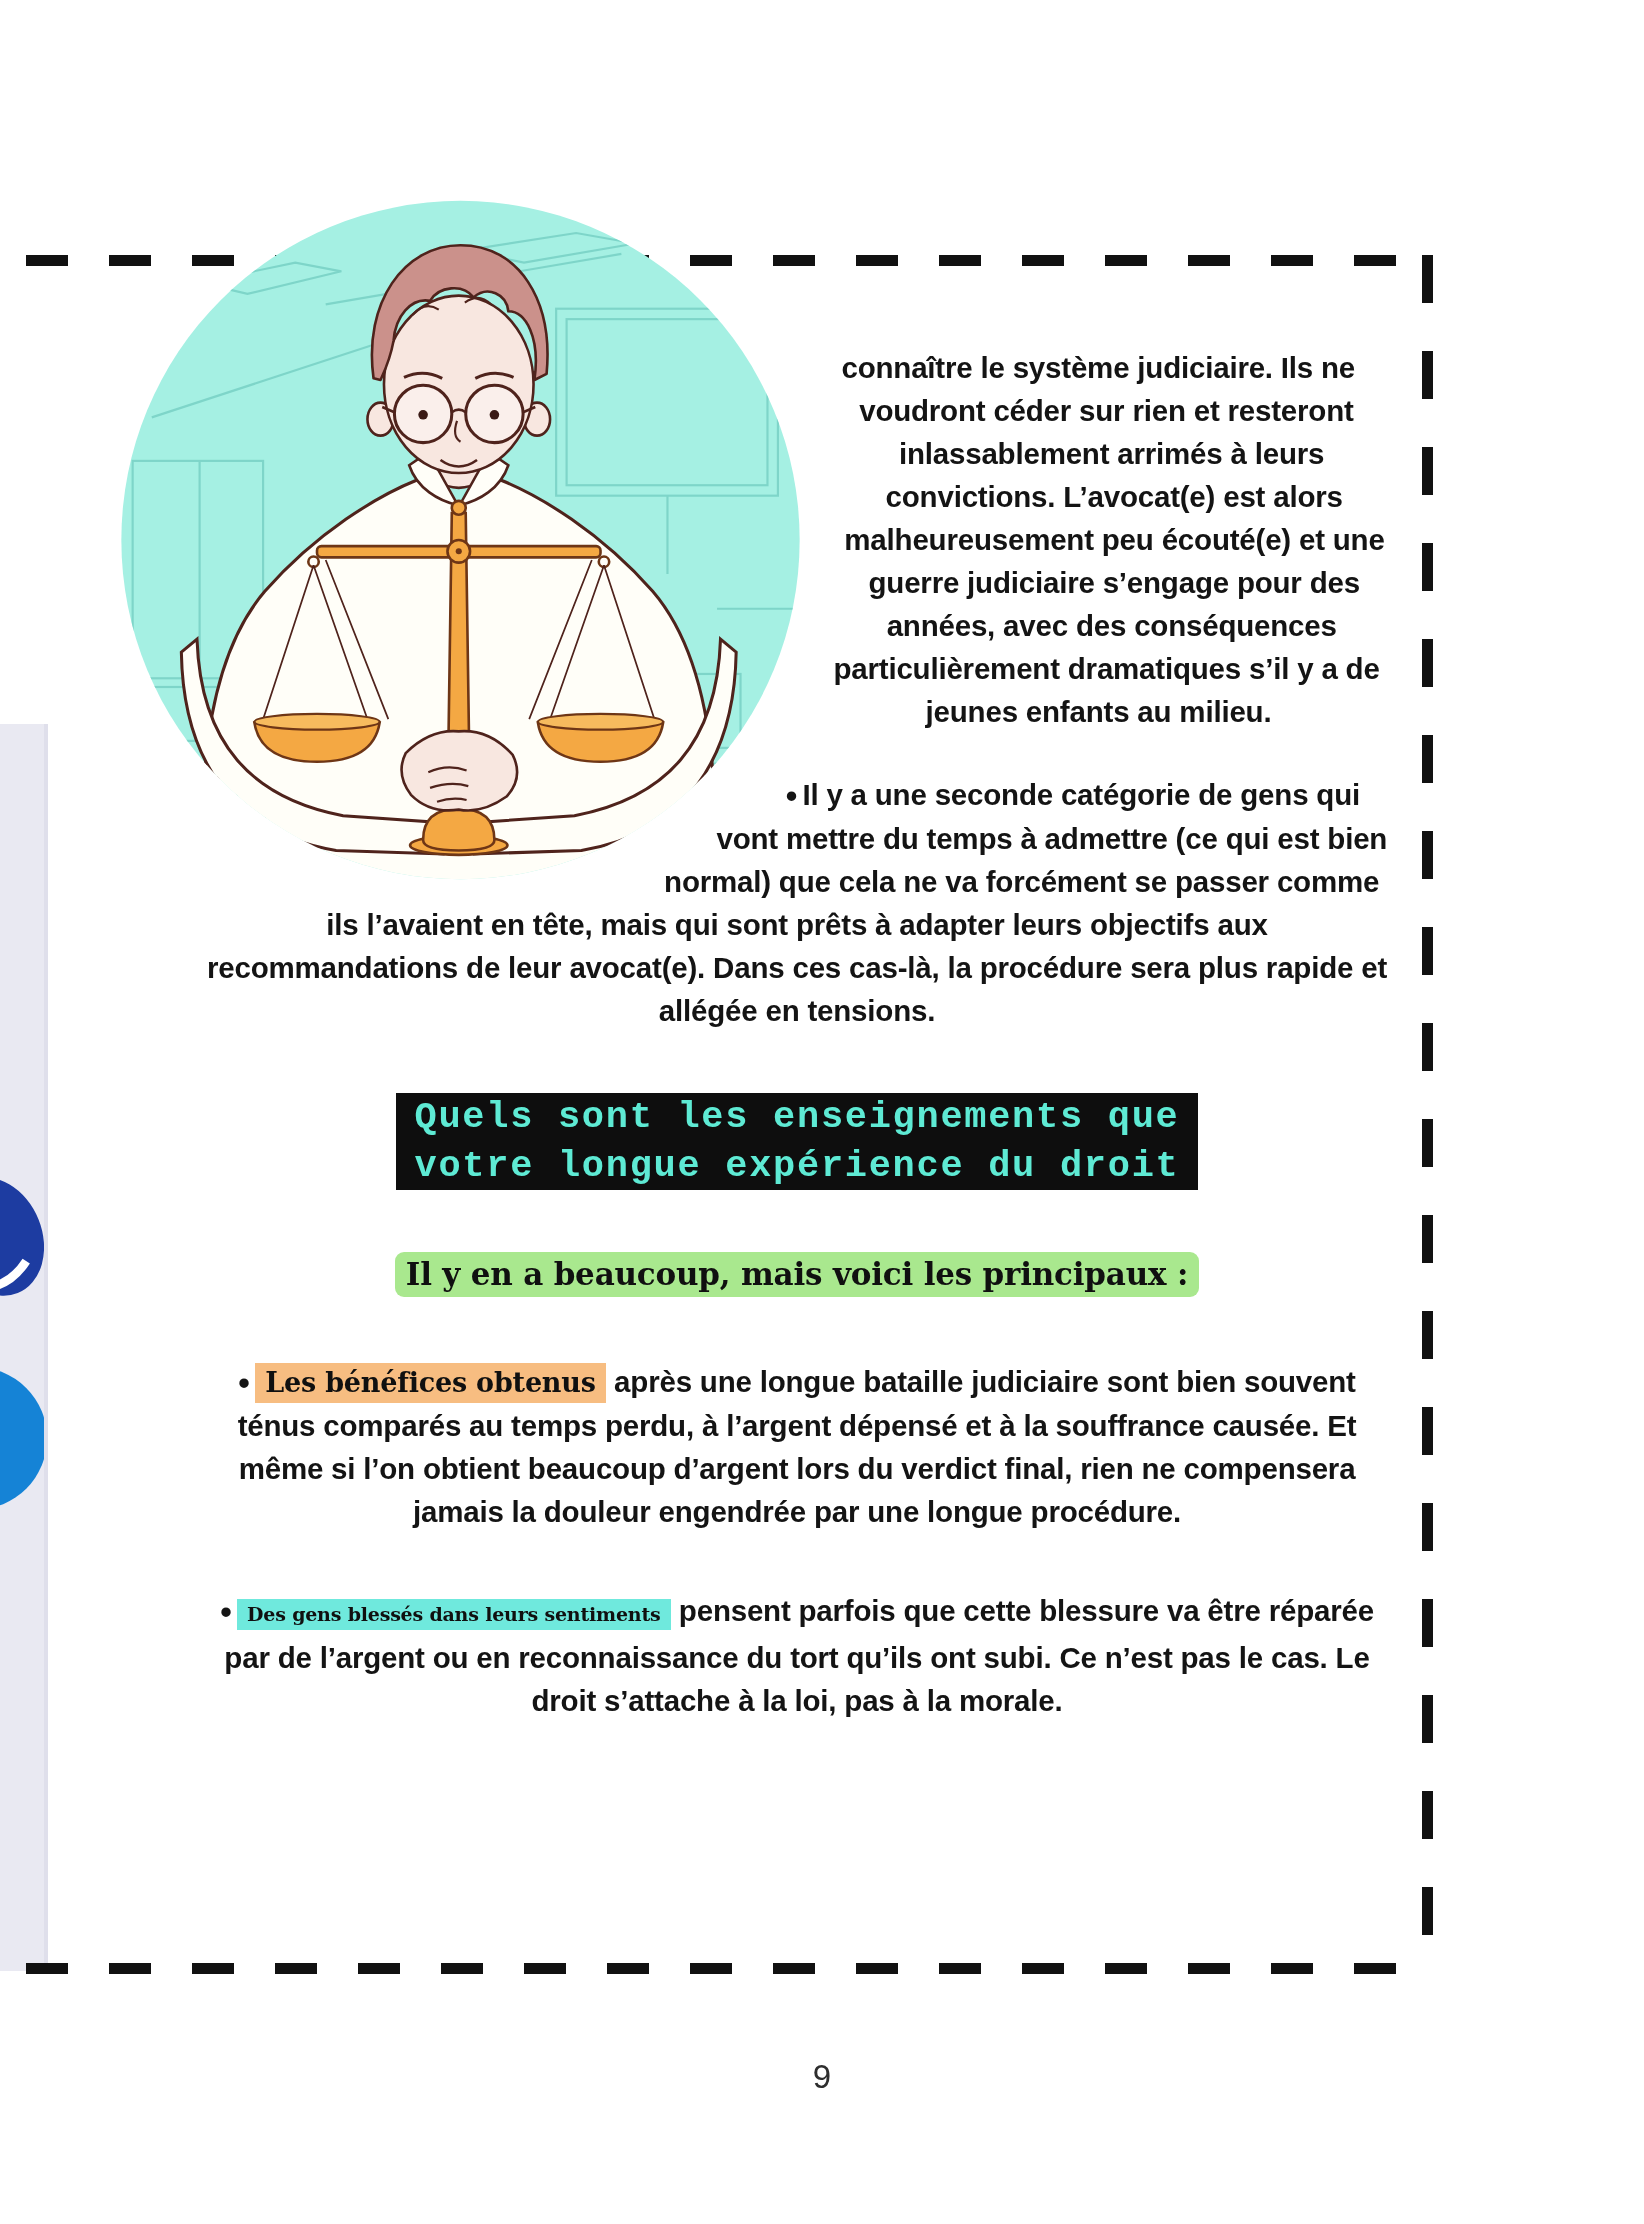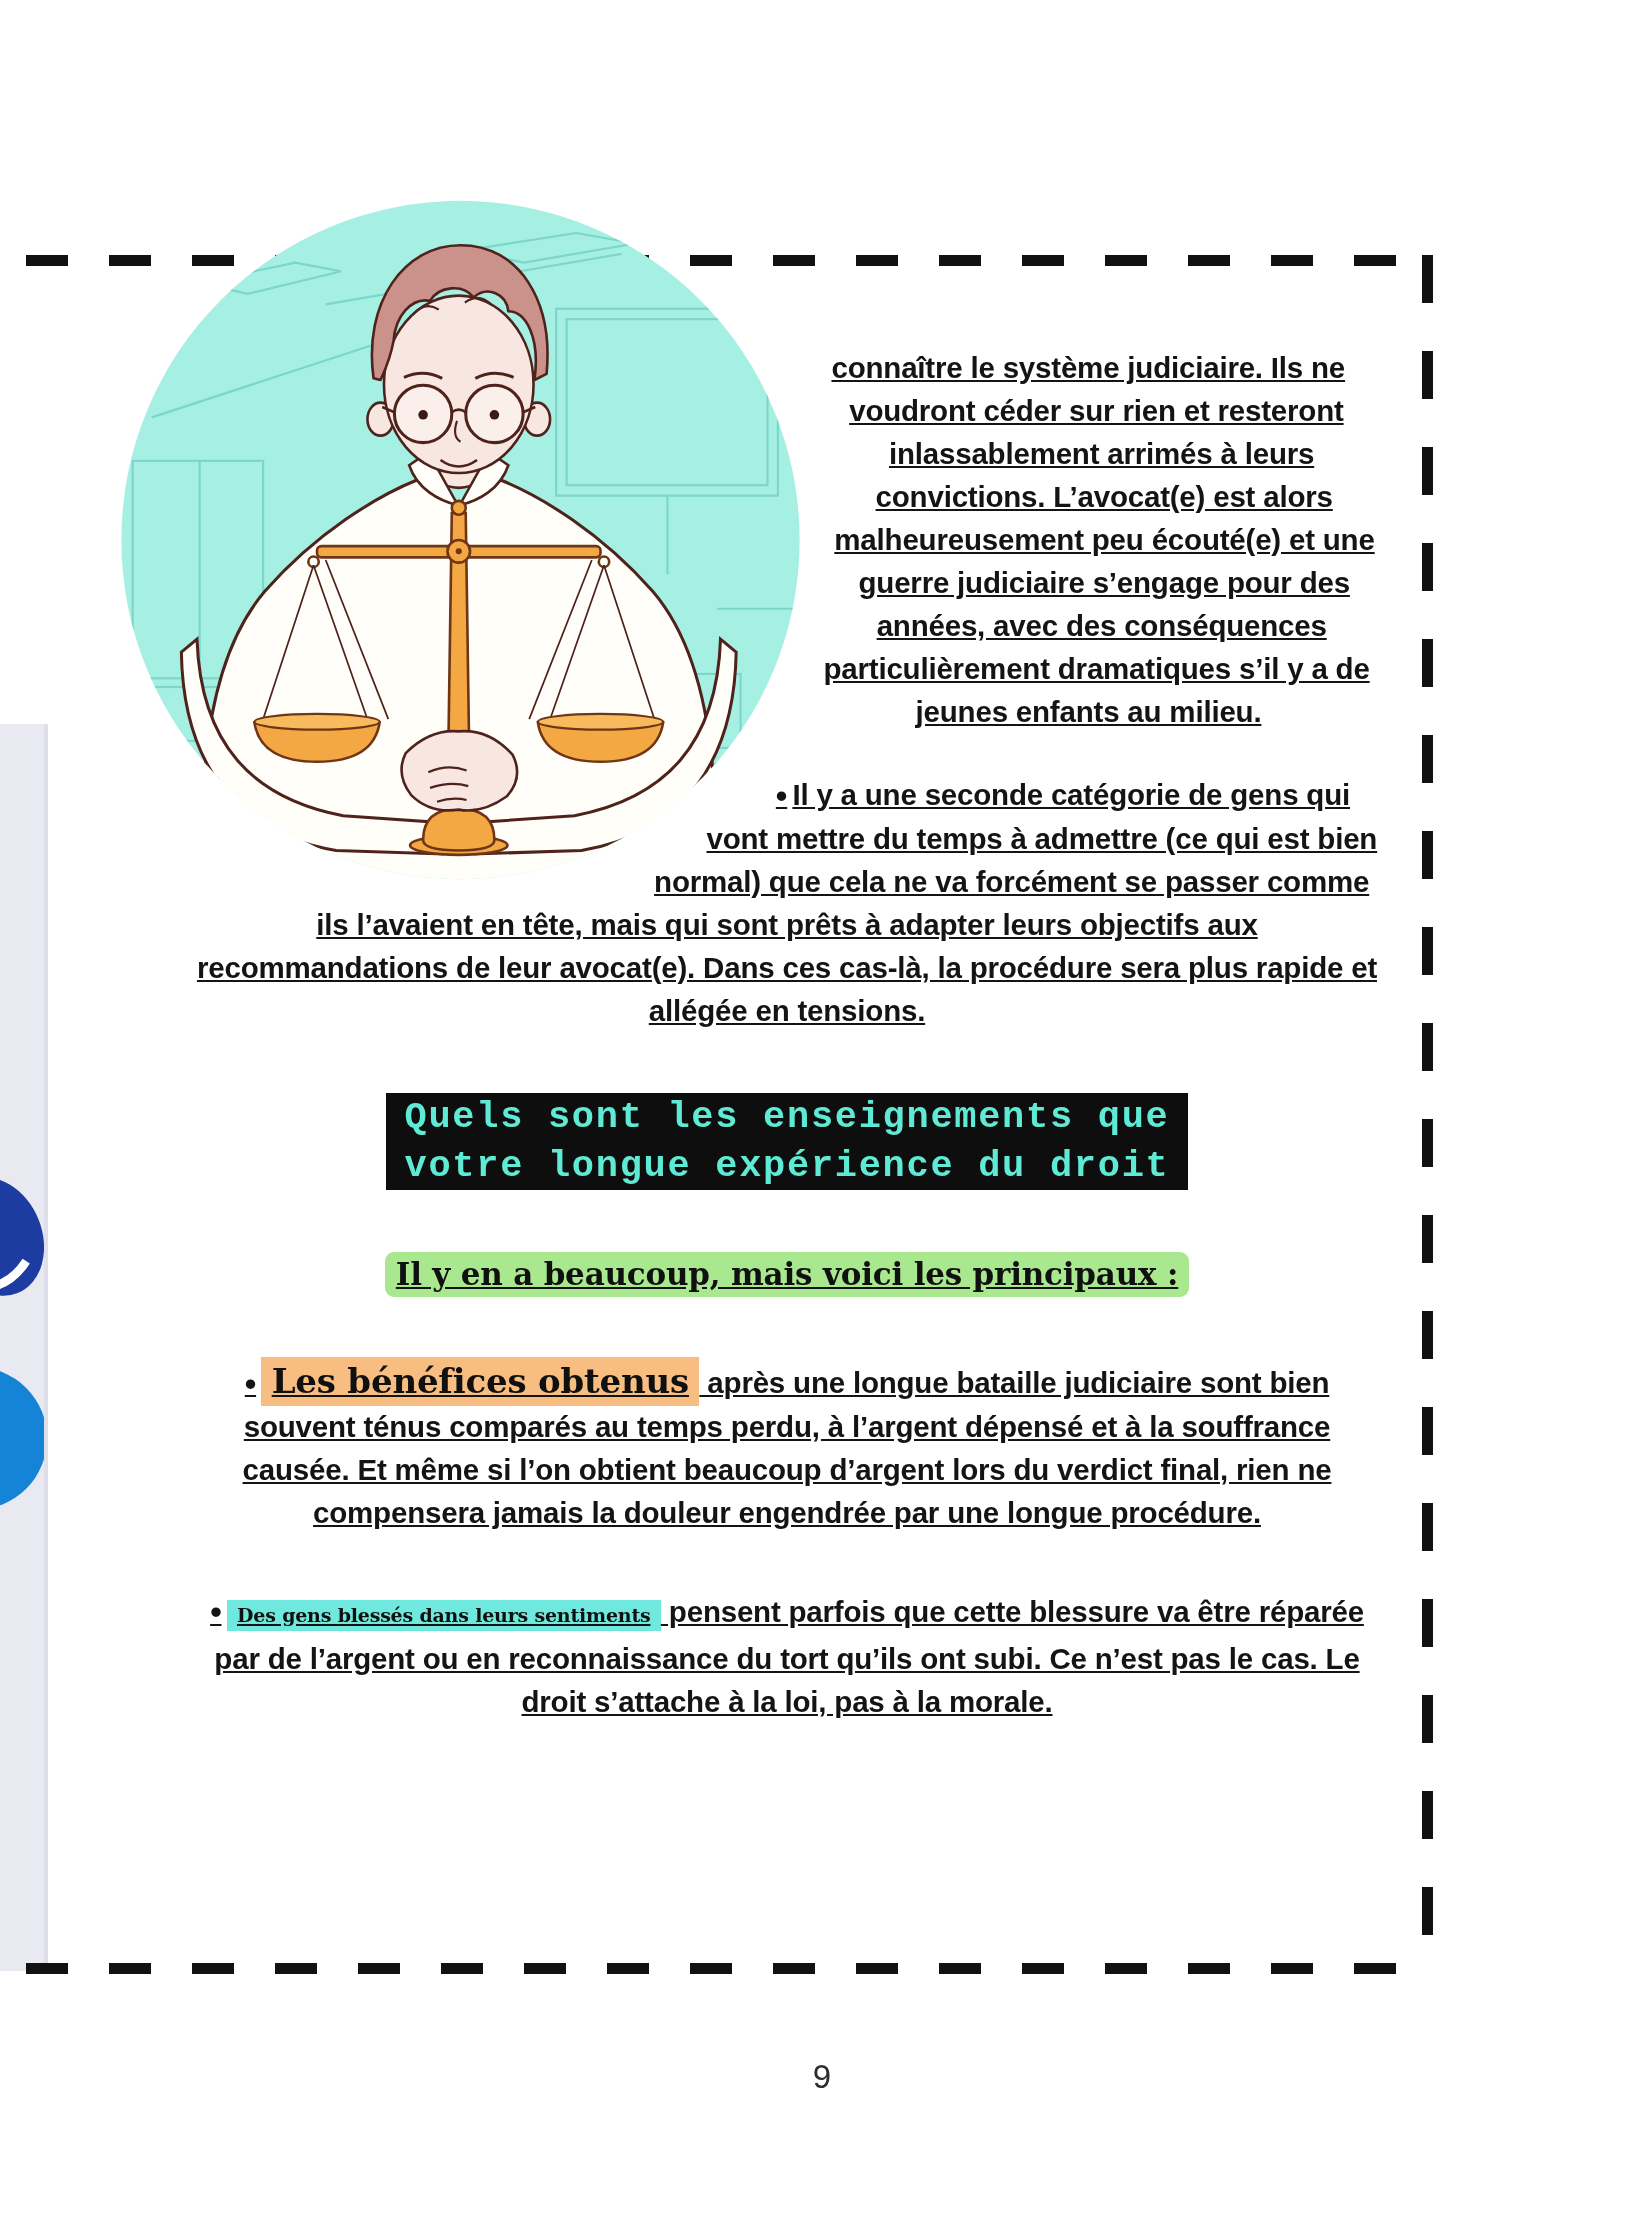--- a/index.html
+++ b/index.html
@@ -27,24 +27,23 @@
   .dash-right {
     left:1422px; top:255px; width:11.3px; height:1720px;
     background:repeating-linear-gradient(180deg,#111 0 48px,transparent 48px 96px);
   }
 
   
   .illus { position:absolute; left:117px; top:200px; width:687px; height:687px; z-index:2; }
 
   
   .content {
-    position:absolute; left:196px; top:266px; width:1182px; z-index:3;
+    position:absolute; left:206px; top:266px; width:1182px; z-index:3;
     text-align:center; font-size:29.5px; line-height:43px; font-weight:700;
     letter-spacing:-0.2px;
-    text-decoration:underline;
   }
   .circle-float {
     float:left; width:643px; height:621px;
     shape-outside:circle(361px at 267px 274px); shape-margin:7px;
   }
   .content p { margin:0; }
   .para-lead { margin-top:80px !important; }
   .para-bullet1 { margin-top:40px !important; }
   .bdot { font-size:33px; vertical-align:-1.7px; padding-right:5.2px; }
 
@@ -54,21 +53,21 @@
     font-family:"Liberation Mono","DejaVu Sans Mono", monospace; font-weight:700;
     font-size:37px; letter-spacing:1.7px; line-height:40px; padding:4.3px 19px;
   }
 
   .intro-line { margin-top:63px !important; }
   .hl {
     font-family:"DejaVu Serif","Liberation Serif", serif; font-weight:700;
     padding:3.5px 10.4px 5.2px; color:#101010;
   }
   .hl-green  { background:#a9e88e; font-size:31px;border-radius:9px; }
-  .hl-orange { background:#f7bd81; font-size:34px; }
+  .hl-orange { background:#f7bd81; font-size:27px; }
   .hl-cyan   { background:#6fe9dd; font-size:19px; }
 
   .para-bullet2 { margin-top:64px !important; }
   .para-bullet3 { margin-top:56px !important; }
 
   
   .page-number {
     position:absolute; left:0; top:2058px; width:100%; text-align:center;
     font-size:33px; font-weight:400; color:#2e2e2e; z-index:3;
     font-family:"Liberation Sans", sans-serif;

